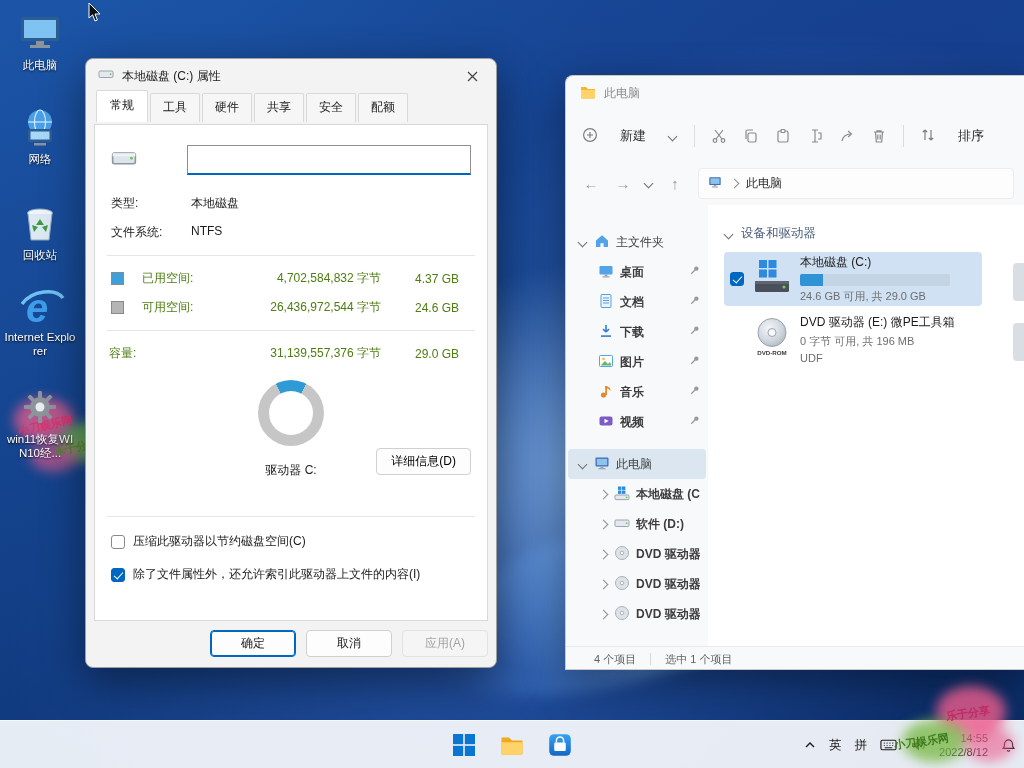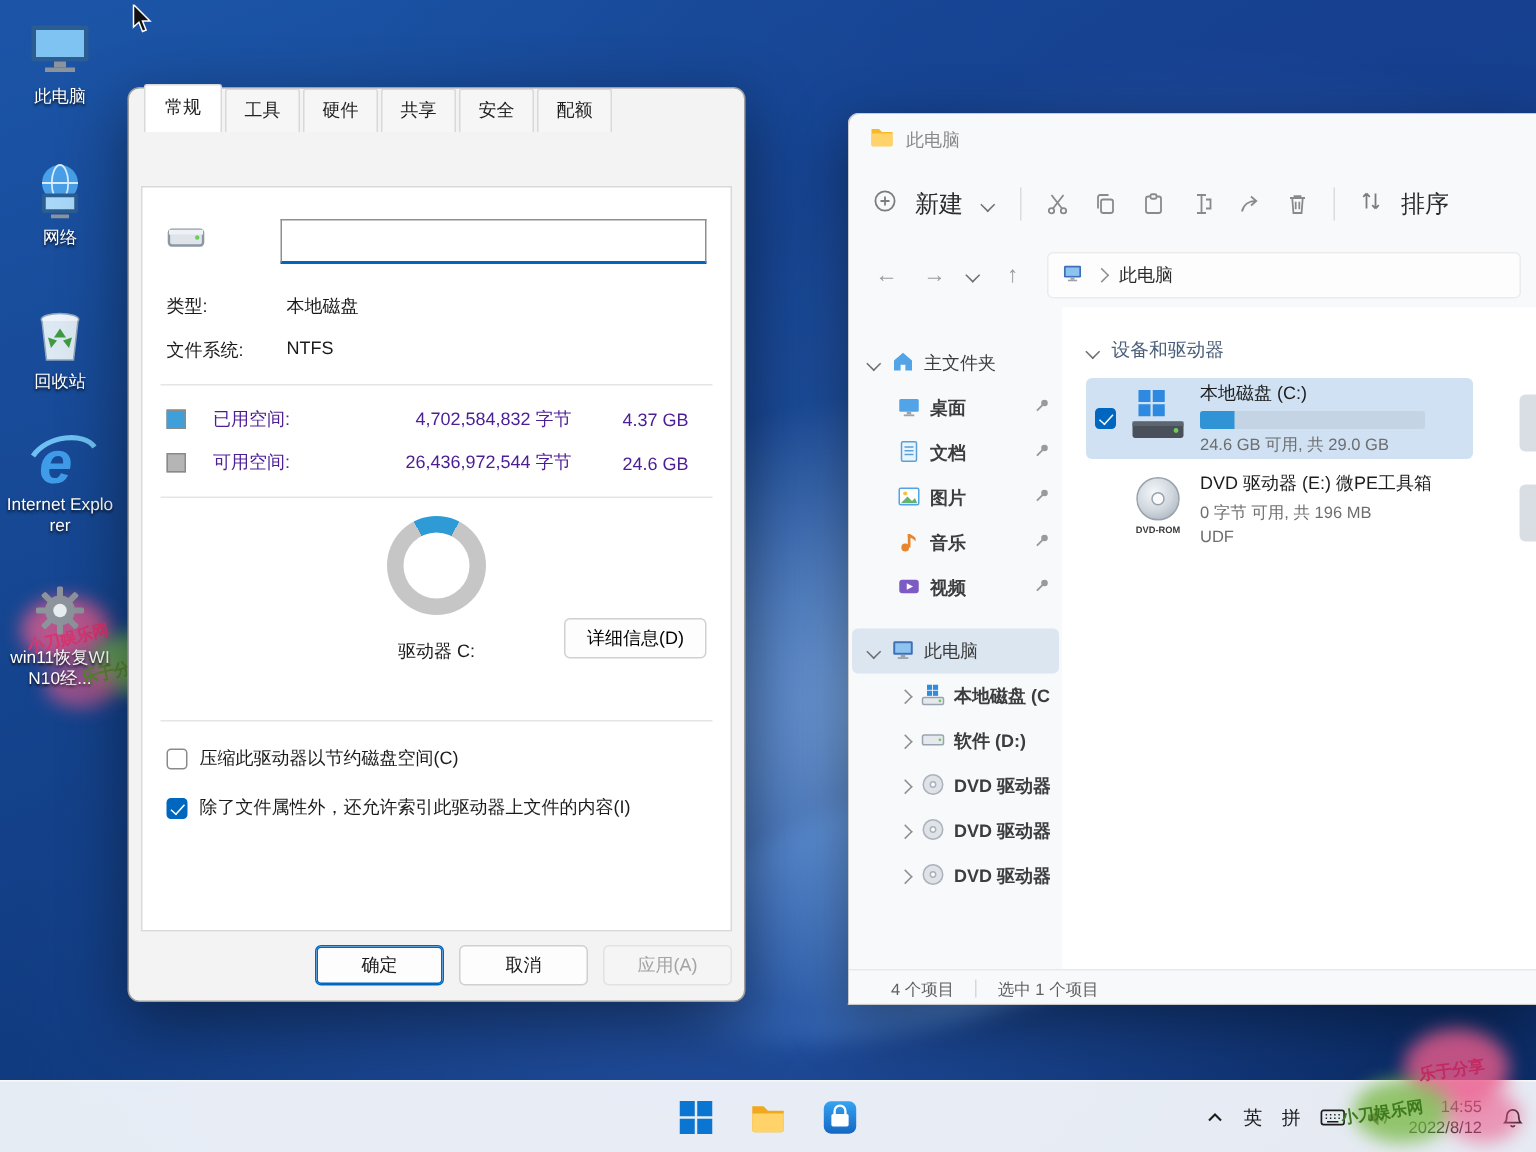--- a/index.html
+++ b/index.html
@@ -42,21 +42,21 @@
   .dlg-close { margin-left:auto; width:44px; height:30px; display:grid; place-items:center; border:none; background:transparent; border-radius:0 8px 0 0; cursor:pointer; }
   .dlg-tabs { display:flex; gap:2px; padding:0 10px; position:relative; z-index:2; }
   .tab { font-size:12px; padding:5px 12px 6px; background:#f6f6f6; border:1px solid #d9d9d9; border-bottom:none; border-radius:2px 2px 0 0; color:#222; cursor:pointer; }
   .tab.active { background:#fff; padding:6px 13px 7px; margin-top:-3px; }
   .dlg-page { position:absolute; left:8px; right:8px; top:65px; bottom:46px; background:#fff; border:1px solid #d9d9d9; z-index:1; overflow:hidden; }
   .name-row { display:flex; align-items:center; padding:20px 16px 14px 16px; }
   .name-input { flex:1; margin-left:50px; height:30px; border:1px solid #8f8f8f; border-bottom:2px solid #0067c0; background:#fff; font-size:12px; padding:0 6px; outline:none; }
   .prop-row { display:flex; padding:6px 16px; font-size:12px; color:#1b1b1b; }
   .prop-row .plabel { width:80px; }
   .hr { height:1px; background:#e5e5e5; margin:8px 12px; }
-  .srow { display:flex; align-items:center; padding:6px 28px 6px 16px; font-size:12px; color:#4c1d95; }
+  .srow { display:flex; align-items:center; padding:6px 28px 6px 16px; font-size:12px; color:#4d7c0f; }
   .swatch { width:13px; height:13px; border:1px solid #8a8a8a; }
   .swatch.used { background:#3f9fd8; }
   .swatch.free { background:#b5b5b5; }
   .swatch.none { visibility:hidden; }
   .srow .slabel { margin-left:18px; width:78px; }
   .srow .sbytes { flex:1; text-align:right; }
   .srow .ssize { width:78px; text-align:right; }
   .donut-block { position:relative; height:132px; margin-top:8px; }
   .donut { --used:15; position:absolute; left:50%; top:4px; transform:translateX(-50%); width:66px; height:66px; border-radius:50%;
            background:conic-gradient(from calc(var(--used) * -1.8deg), #2e9bd6 0 calc(var(--used) * 3.6deg), #c6c6c6 0); }
@@ -71,21 +71,21 @@
   .btn { width:86px; height:27px; font-size:12px; background:#fdfdfd; border:1px solid #d0d0d0; border-radius:4px; color:#1b1b1b; cursor:pointer; }
   .btn.default { border:1px solid #0067c0; box-shadow:inset 0 0 0 1px #0067c0; }
   .btn.disabled { color:#a3a3a3; background:#f5f5f5; border-color:#e2e2e2; cursor:default; }
 
   
   .explorer { position:absolute; left:565px; top:75px; width:459px; height:595px; background:#f7f9fb;
               border:1px solid #c9c9c9; border-right:none; border-radius:8px 0 0 0; box-shadow:0 12px 40px rgba(0,0,0,.4); z-index:5; overflow:hidden; }
   .ex-titlebar { height:35px; display:flex; align-items:center; gap:8px; padding:0 14px; }
   .ex-title { font-size:12px; color:#8a8a8a; }
   .ex-commandbar { height:50px; display:flex; align-items:center; gap:16px; padding:0 16px; }
-  .cmd { display:flex; align-items:center; gap:12px; color:#7c7c7c; font-size:16px; cursor:pointer;text-align:right; }
+  .cmd { display:flex; align-items:center; gap:22px; color:#7c7c7c; font-size:13px; cursor:pointer;text-align:right; }
   .vsep { width:1px; height:22px; background:#dcdcdc; }
   .ex-addressbar { height:44px; display:flex; align-items:center; gap:2px; padding:0 10px; }
   .navbtn { width:30px; height:30px; display:grid; place-items:center; color:#9a9a9a; font-size:15px; border-radius:4px; cursor:pointer; }
   .crumb-pill { flex:1; height:31px; margin-left:6px; background:#fdfdfe; border:1px solid #ececec; border-radius:4px; display:flex; align-items:center; gap:7px; padding:0 9px; font-size:12px; color:#2b2b2b; cursor:text; }
   .ex-body { display:flex; height:441px; }
   .ex-sidebar { width:142px; padding-top:22px; overflow:hidden; flex:none; }
   .nav-item { height:30px; display:flex; align-items:center; gap:6px; padding:0 6px 0 10px; font-size:12px; color:#3d3d3d; position:relative; cursor:pointer; border-radius:4px; margin:0 2px; }
   .nav-item .chev { width:10px; height:10px; flex:none; position:relative; }
   .chev.down::before { content:""; position:absolute; left:1px; top:2px; width:6px; height:6px; border:solid #6f6f6f; border-width:0 1.4px 1.4px 0; transform:rotate(45deg); }
   .chev.right::before { content:""; position:absolute; left:2px; top:2px; width:6px; height:6px; border:solid #8f8f8f; border-width:0 1.4px 1.4px 0; transform:rotate(-45deg); }
@@ -313,20 +313,31 @@
               <path d="M5 5h6M5 7.5h6M5 10h6" stroke="#5a9fd8" stroke-width="1"></path>
             </svg></span>
         <span class="nlabel">文档</span>
         <span class="pin"><svg width="11" height="11" viewBox="0 0 12 12">
               <circle cx="8" cy="4" r="2.4" fill="#9a9a9a"></circle>
               <line x1="2.5" y1="9.5" x2="6.5" y2="5.5" stroke="#9a9a9a" stroke-width="1.4"></line>
             </svg></span>
       </div>
       <div class="nav-item lvl1">
         <span><svg width="16" height="16" viewBox="0 0 16 16">
+              <path d="M8 2v7M8 9 5 6.2M8 9l3-2.8" stroke="#2f7fd6" stroke-width="1.6" fill="none"></path>
+              <rect x="3" y="12.3" width="10" height="1.6" fill="#2f7fd6"></rect>
+            </svg></span>
+        <span class="nlabel">下载</span>
+        <span class="pin"><svg width="11" height="11" viewBox="0 0 12 12">
+              <circle cx="8" cy="4" r="2.4" fill="#9a9a9a"></circle>
+              <line x1="2.5" y1="9.5" x2="6.5" y2="5.5" stroke="#9a9a9a" stroke-width="1.4"></line>
+            </svg></span>
+      </div>
+      <div class="nav-item lvl1">
+        <span><svg width="16" height="16" viewBox="0 0 16 16">
               <rect x="1.5" y="2.5" width="13" height="11" rx="1" fill="#fff" stroke="#53a4e6"></rect>
               <circle cx="5.5" cy="6" r="1.4" fill="#f2c14e"></circle>
               <path d="M2.5 12.5 7 8l3 3 2-2 1.5 3.5z" fill="#67b26f"></path>
             </svg></span>
         <span class="nlabel">图片</span>
         <span class="pin"><svg width="11" height="11" viewBox="0 0 12 12">
               <circle cx="8" cy="4" r="2.4" fill="#9a9a9a"></circle>
               <line x1="2.5" y1="9.5" x2="6.5" y2="5.5" stroke="#9a9a9a" stroke-width="1.4"></line>
             </svg></span>
       </div>
@@ -471,20 +482,32 @@
   </div>
 
   <div class="ex-statusbar">
     <span>4 个项目</span>
     <span class="st-div"></span>
     <span>选中 1 个项目</span>
   </div>
 </div>
 
 <div class="dialog">
+  <div class="dlg-titlebar">
+    <span><svg width="16" height="16" viewBox="0 0 16 16">
+          <rect x="1" y="5" width="14" height="6.5" rx="1.2" fill="#e5e9ee" stroke="#9aa4b0"></rect>
+          <circle cx="12.6" cy="8.2" r=".9" fill="#6ecb5a"></circle>
+        </svg></span>
+    <span class="dlg-title">本地磁盘 (C:) 属性</span>
+    <button class="dlg-close">
+      <svg width="11" height="11" viewBox="0 0 11 11">
+          <path d="M1 1l9 9M10 1l-9 9" stroke="#444" stroke-width="1.2"></path>
+        </svg>
+    </button>
+  </div>
 
   <div class="dlg-tabs">
     <div class="tab active">常规</div>
     <div class="tab">工具</div>
     <div class="tab">硬件</div>
     <div class="tab">共享</div>
     <div class="tab">安全</div>
     <div class="tab">配额</div>
   </div>
 
@@ -517,20 +540,26 @@
     </div>
     <div class="srow">
       <span class="swatch free"></span>
       <span class="slabel">可用空间:</span>
       <span class="sbytes">26,436,972,544 字节</span>
       <span class="ssize">24.6 GB</span>
     </div>
 
     <div class="hr"></div>
 
+    <div class="srow">
+      <span class="swatch none"></span>
+      <span class="slabel" style="margin-left:-15px;width:111px">容量:</span>
+      <span class="sbytes">31,139,557,376 字节</span>
+      <span class="ssize">29.0 GB</span>
+    </div>
 
     <div class="donut-block">
       <div class="donut" style="--used: 15.1;"></div>
       <div class="drive-label">驱动器 C:</div>
       <button class="details-btn">详细信息(D)</button>
     </div>
 
     <div class="hr"></div>
 
     <div class="cb-row">

